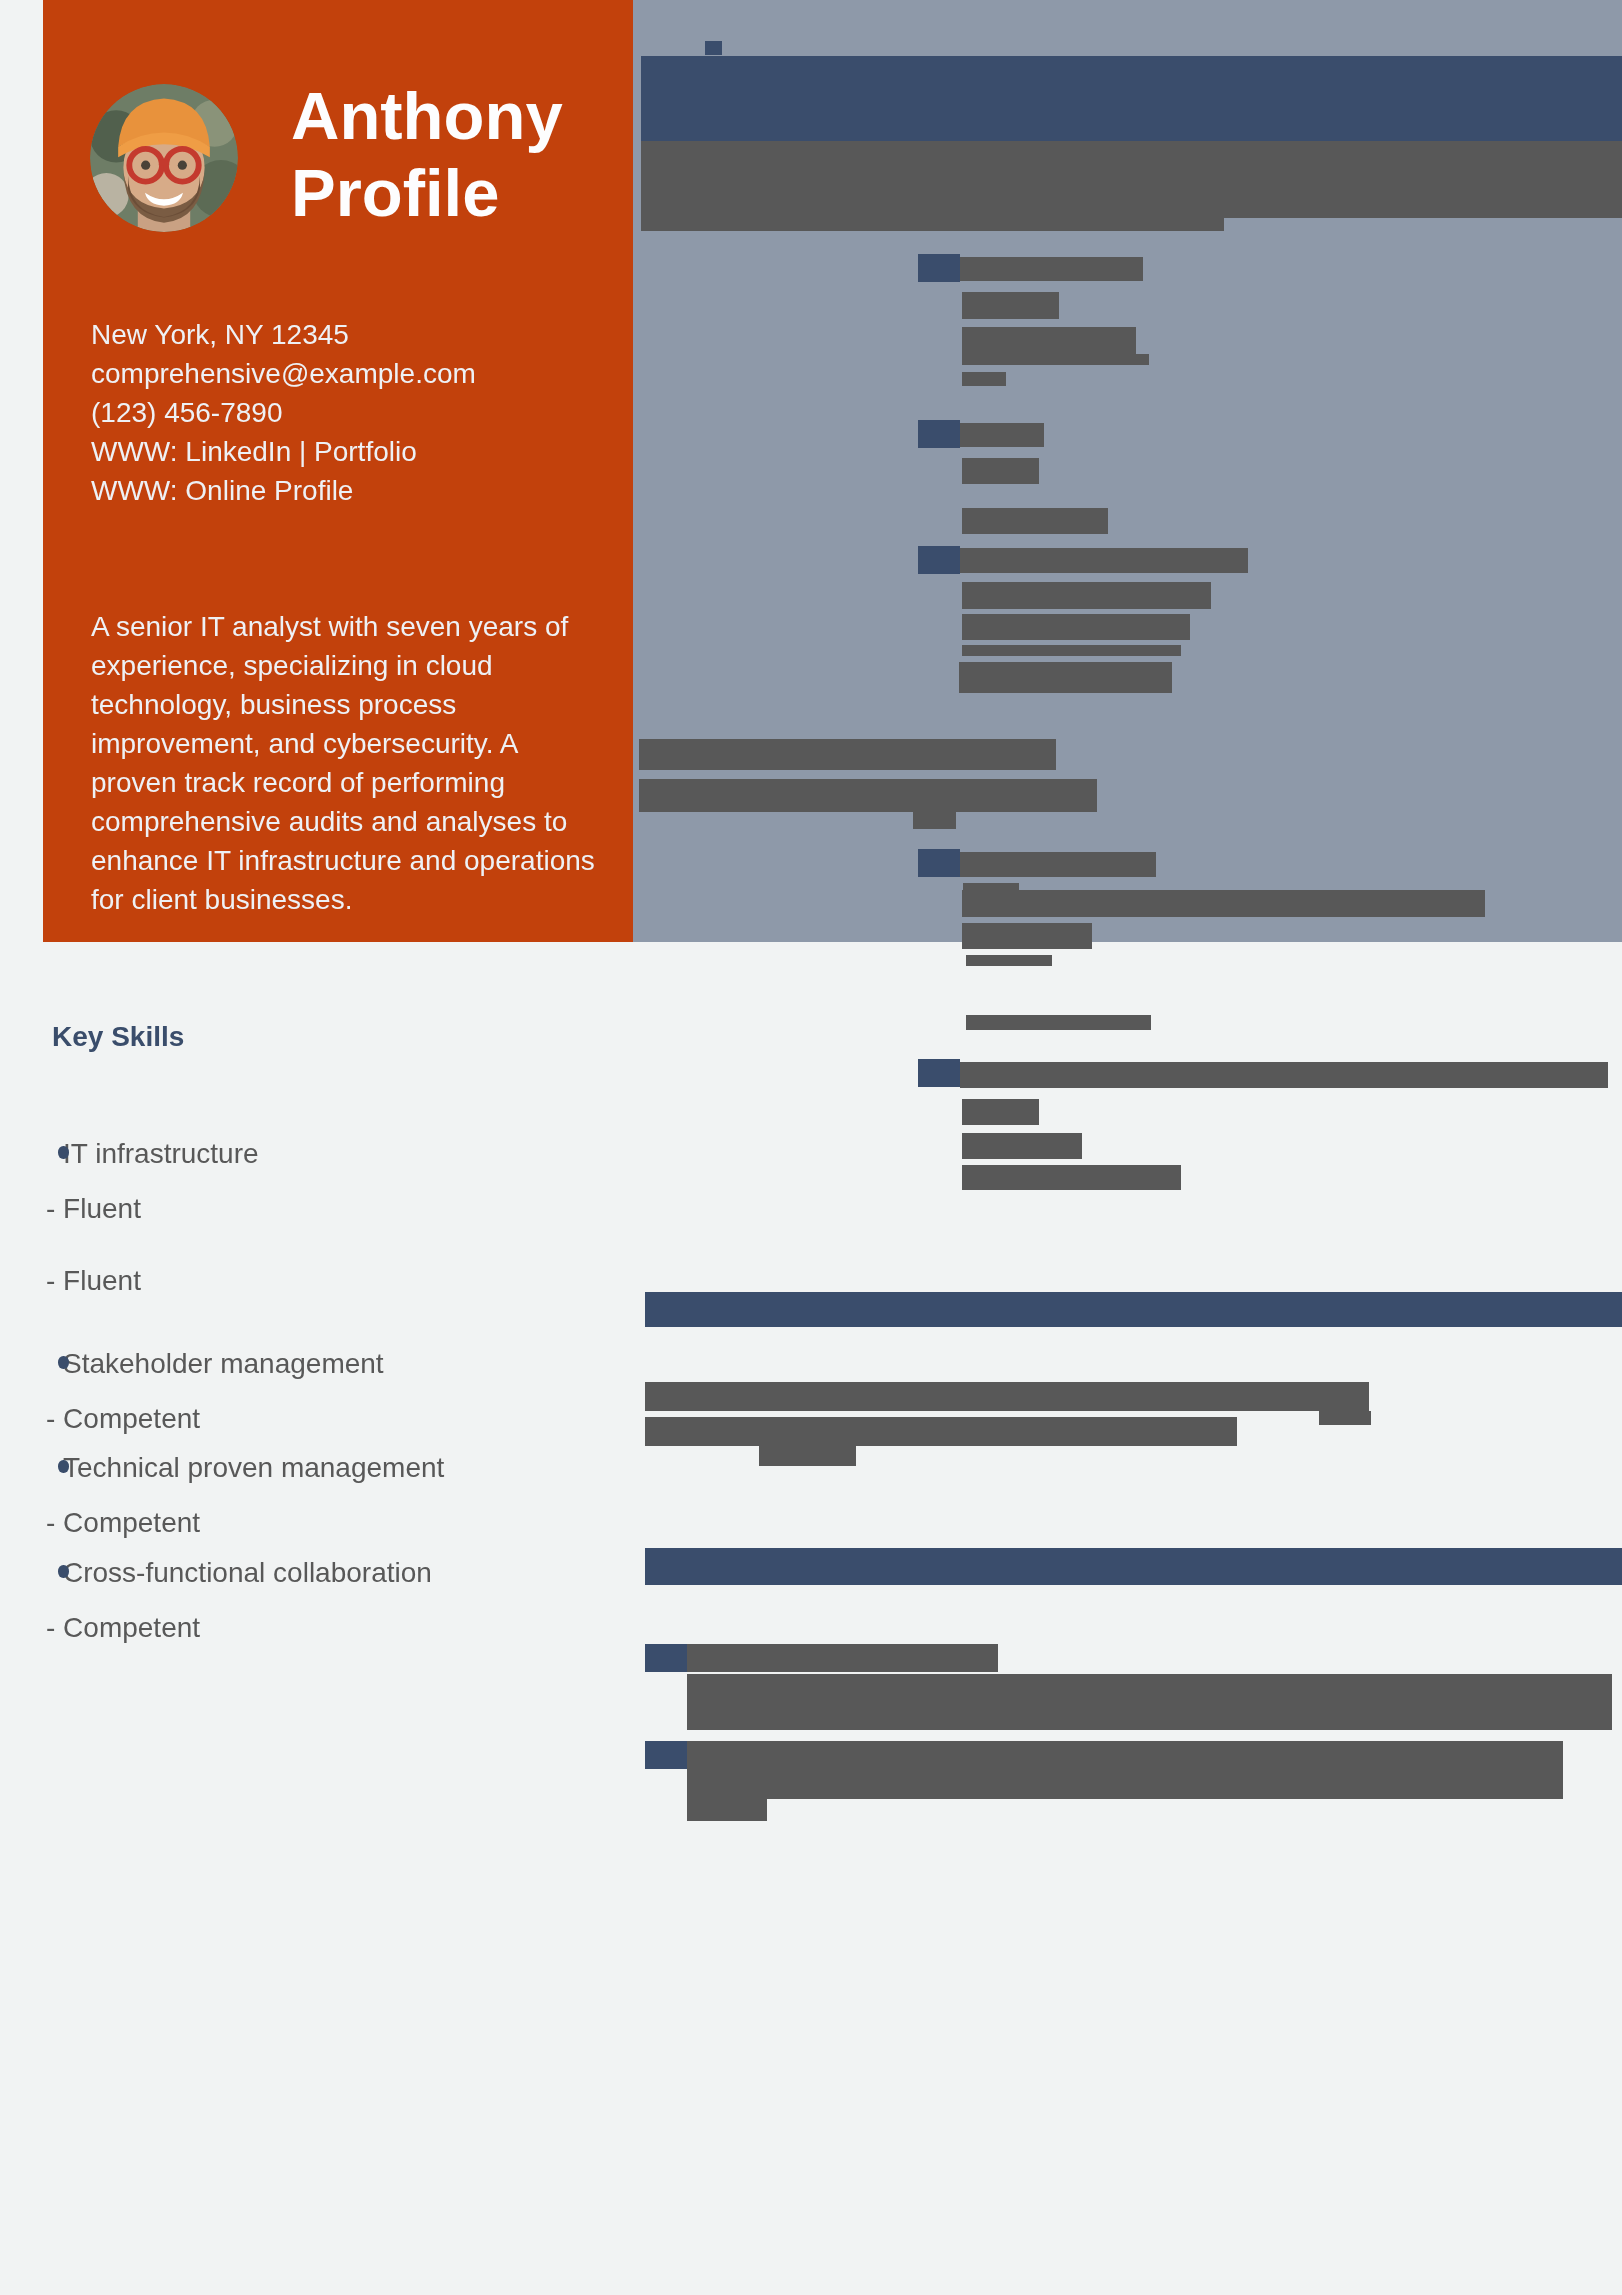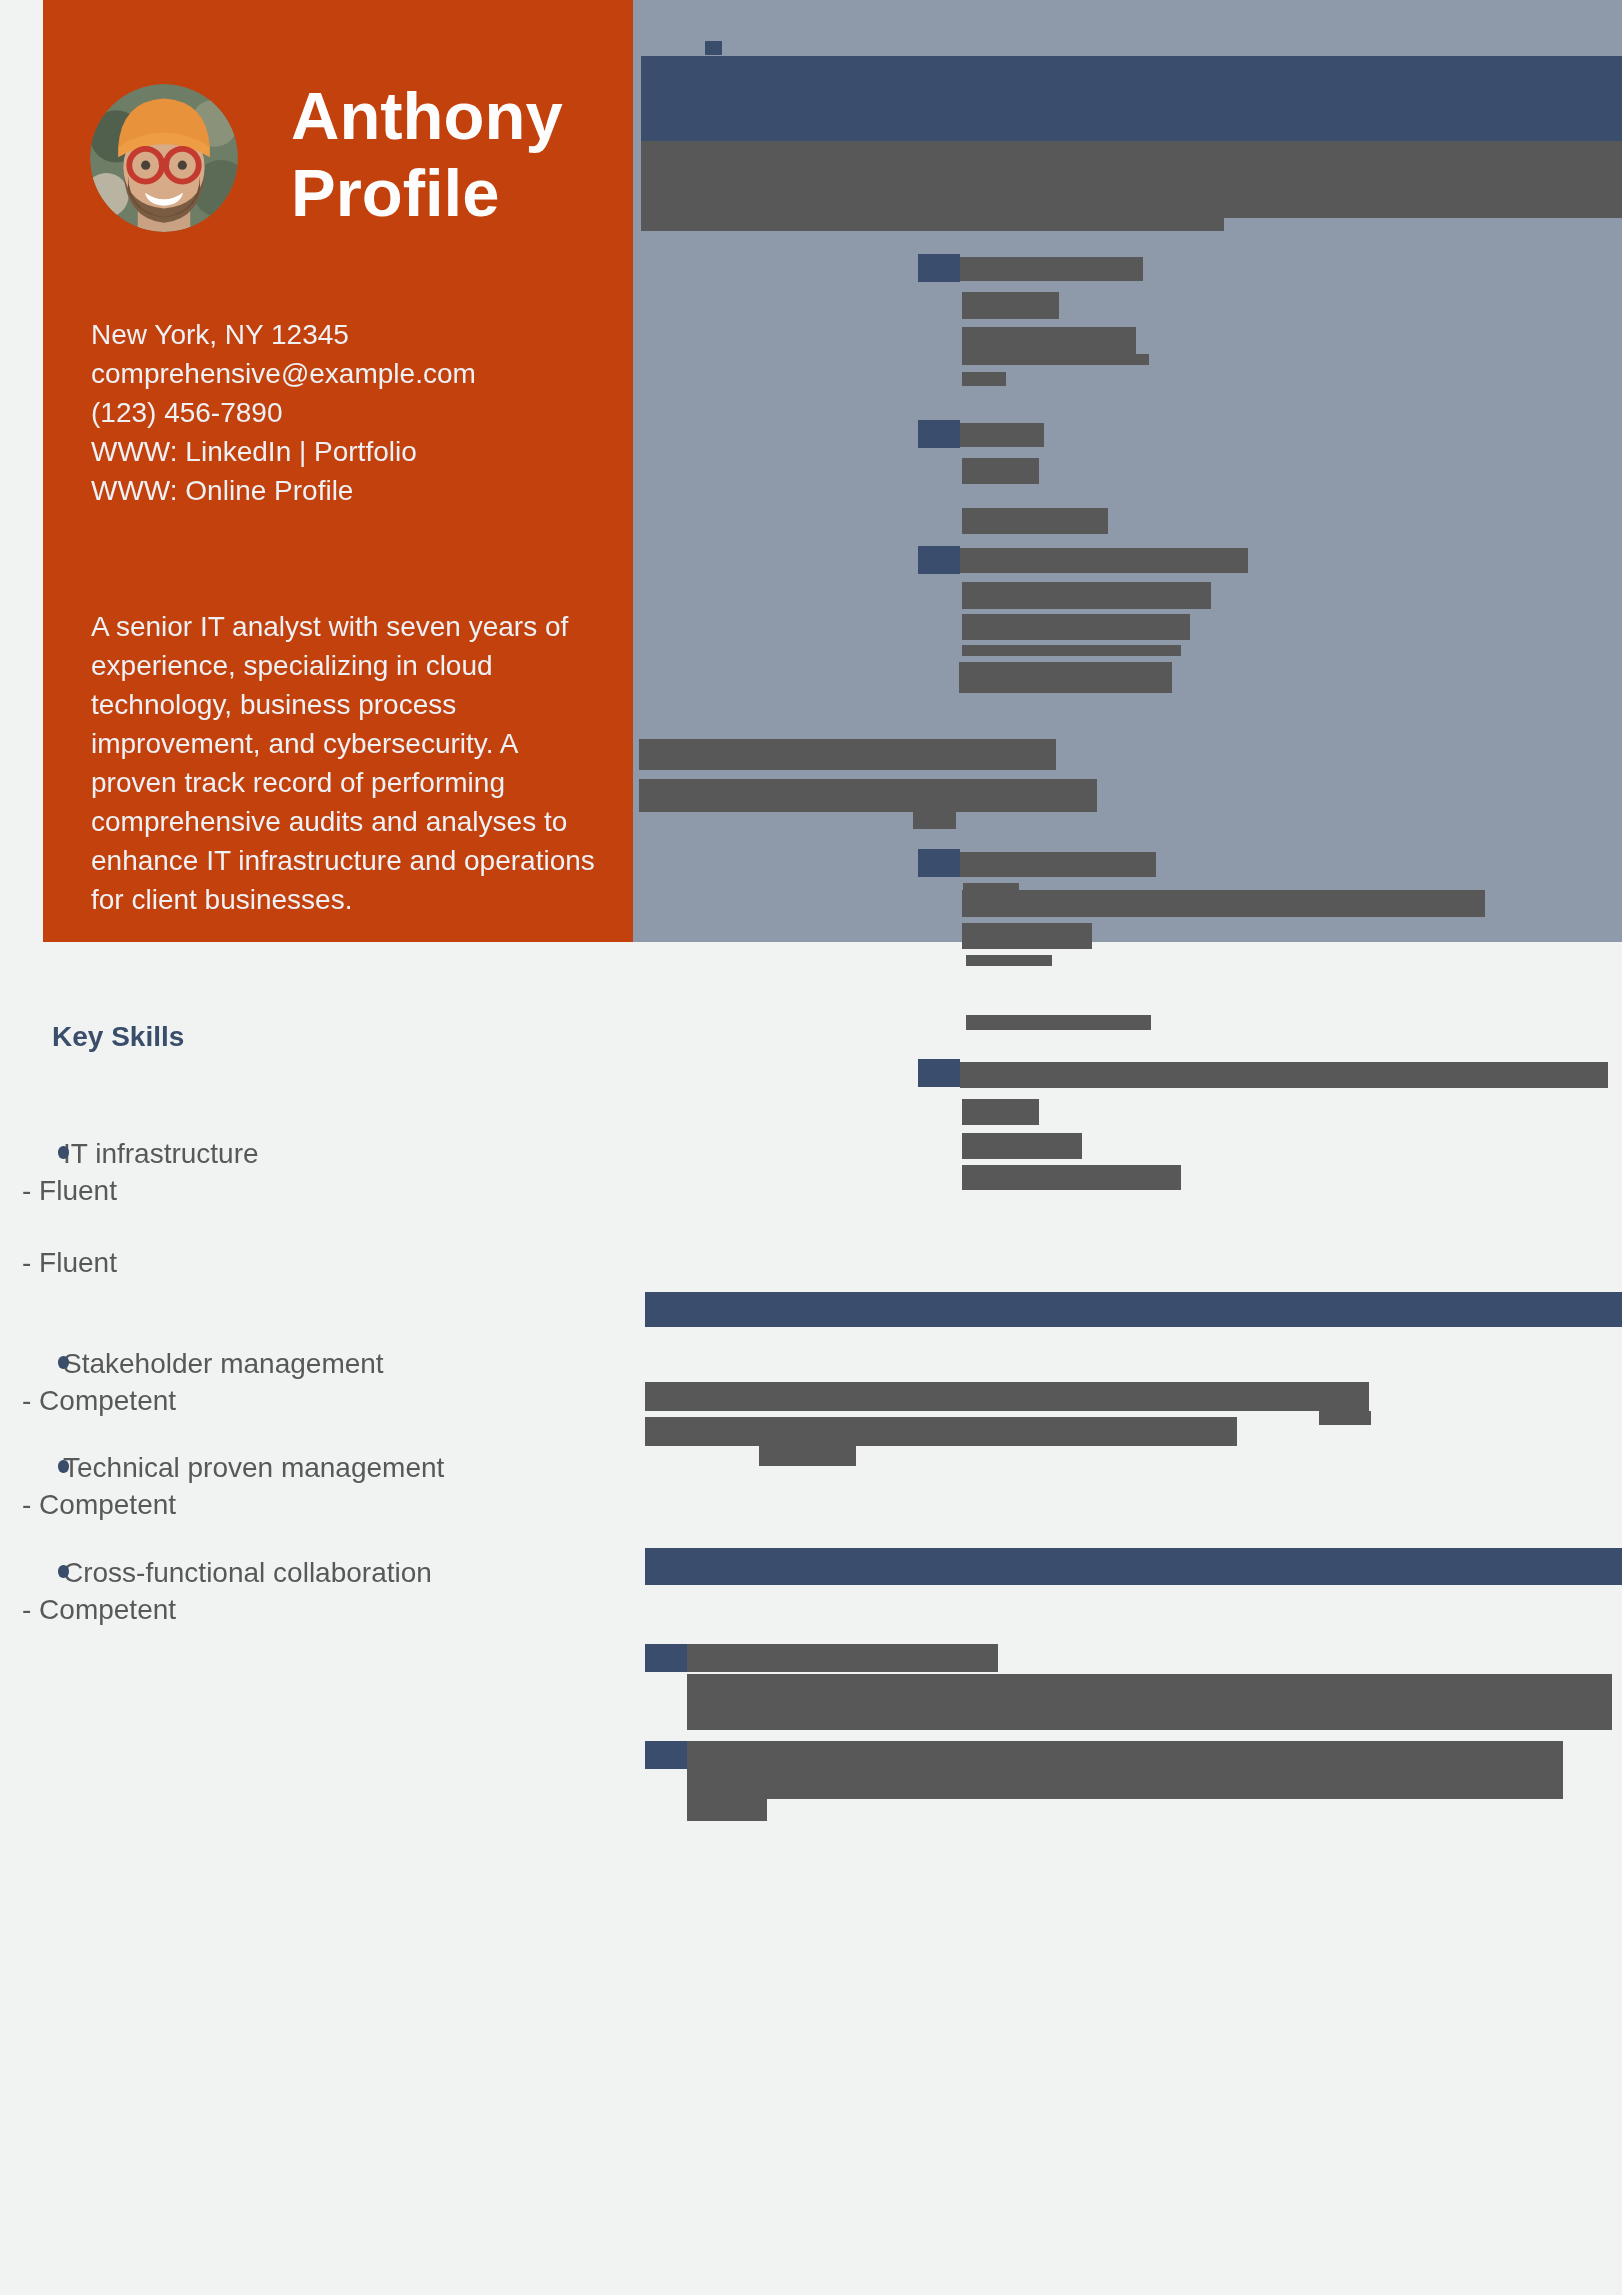--- a/index.html
+++ b/index.html
@@ -39,21 +39,21 @@
   .skills-heading{
     position:absolute;left:52px;top:1021px;
     color:#3a4d6b;font-size:28px;font-weight:700;
   }
   .skill-group{position:absolute;left:0;width:563px;}
   .skill-row{position:relative;padding-left:63px;color:#585858;font-size:28px;line-height:33px;}
   .skill-dot{
     position:absolute;left:58px;top:9.2px;width:10.5px;height:12.4px;
     border-radius:50%;background:#3a4d6b;
   }
-  .skill-level{margin-top:4px;padding-left:22px;color:#585858;font-size:28px;line-height:33px;}
+  .skill-level{margin-top:22px;padding-left:46px;color:#585858;font-size:28px;line-height:33px;}
   
   .bar{position:absolute;z-index:3;}
   .bar.gray{background:#585858;}
   .bar.blue{background:#3a4d6c;}
 </style>
 </head>
 <body>
 
 <div class="sidebar">
 

